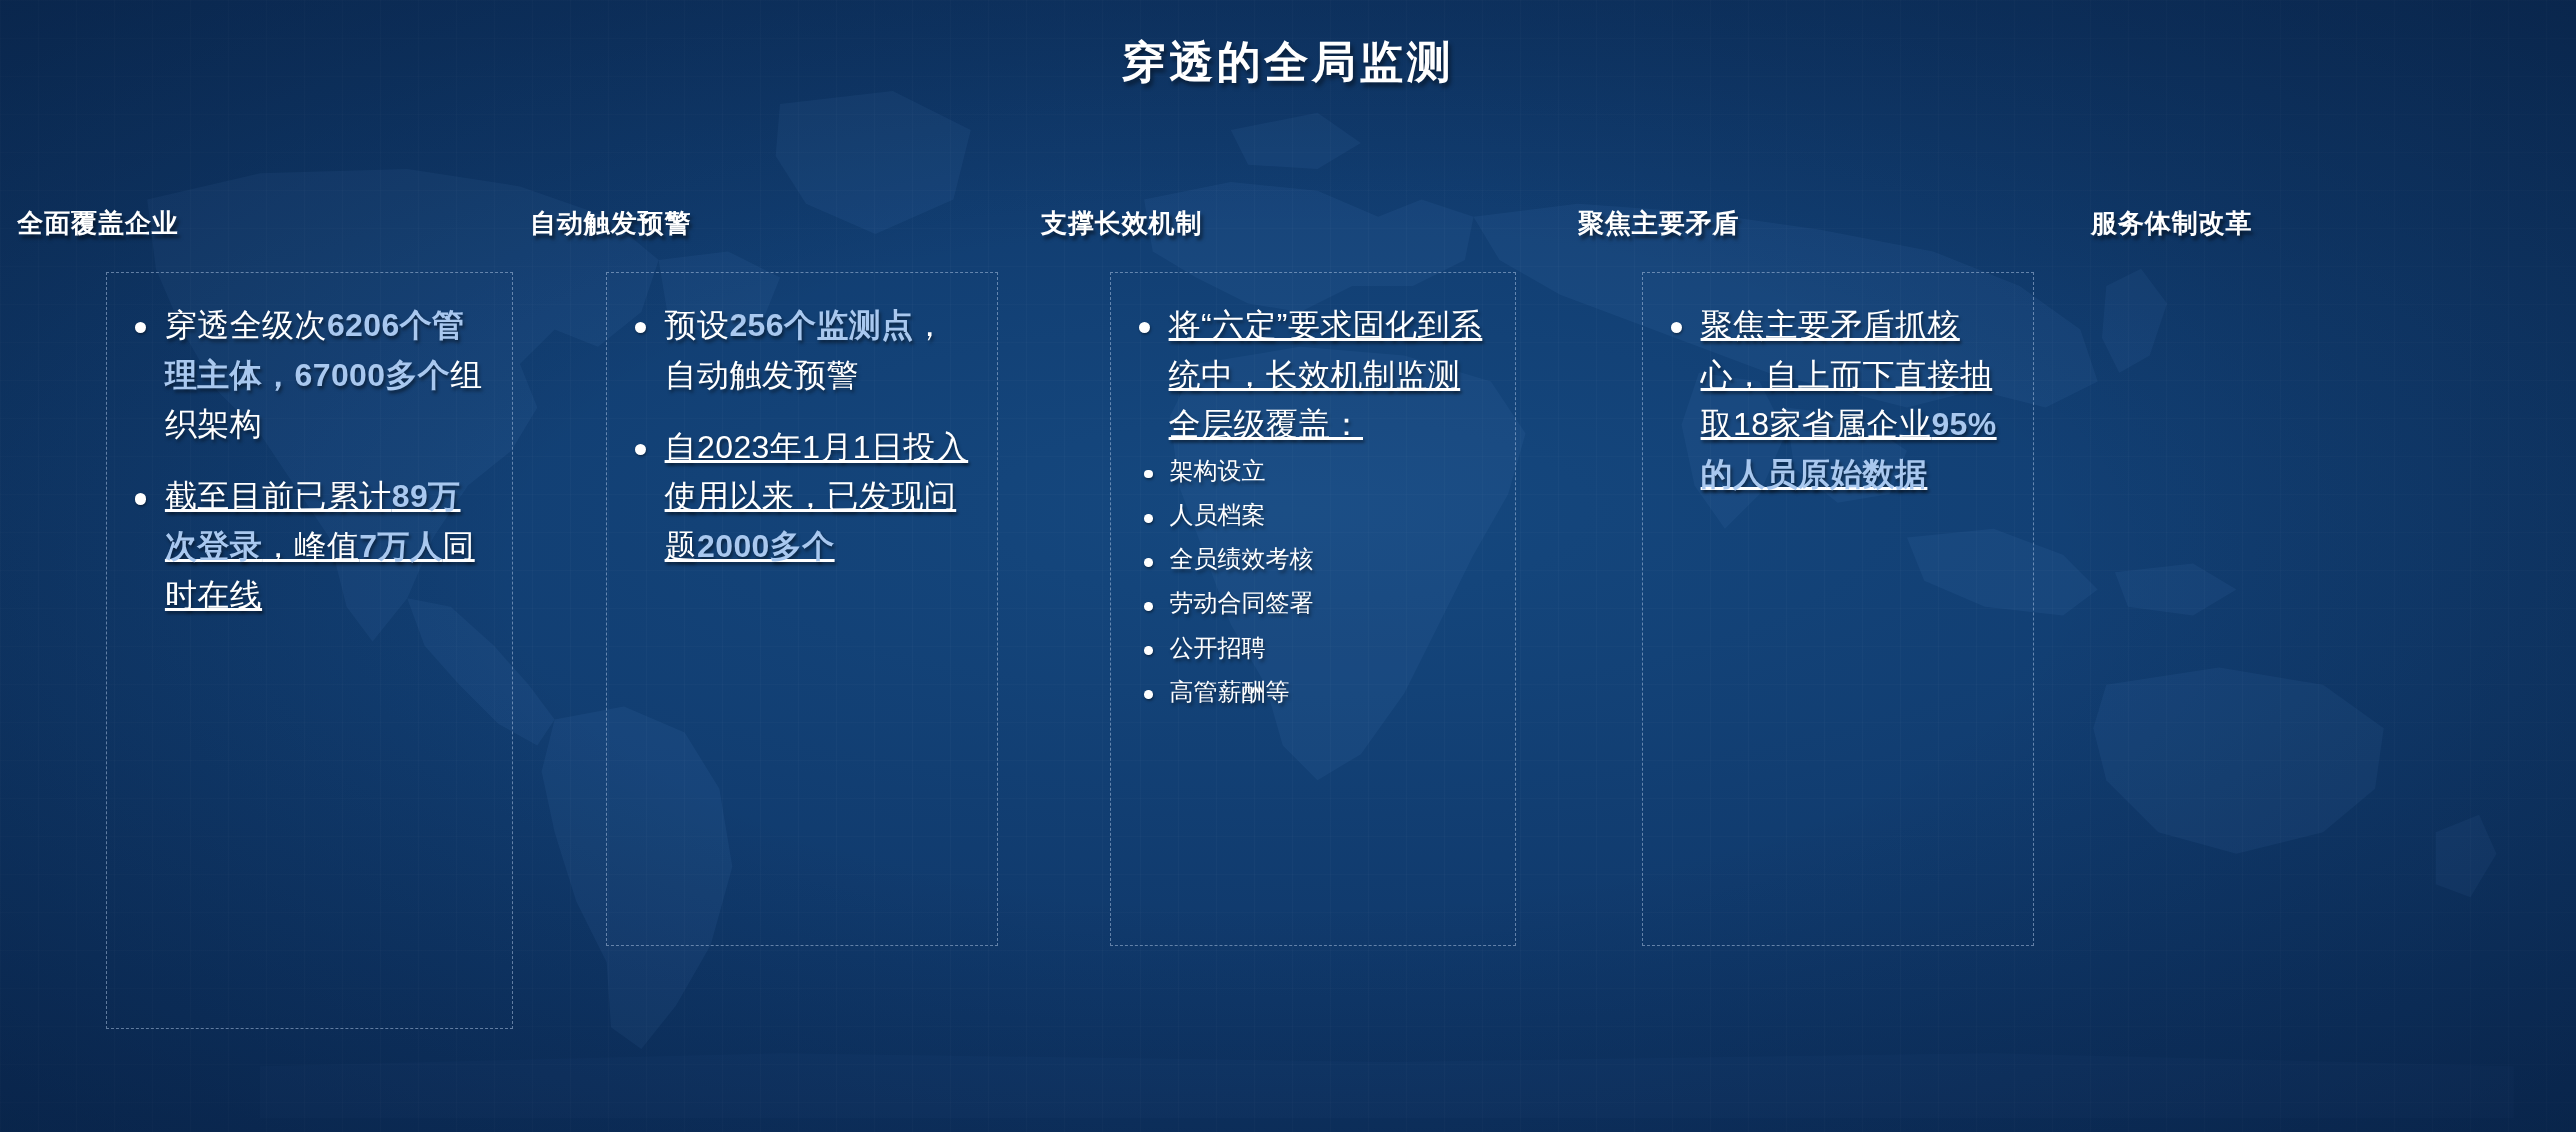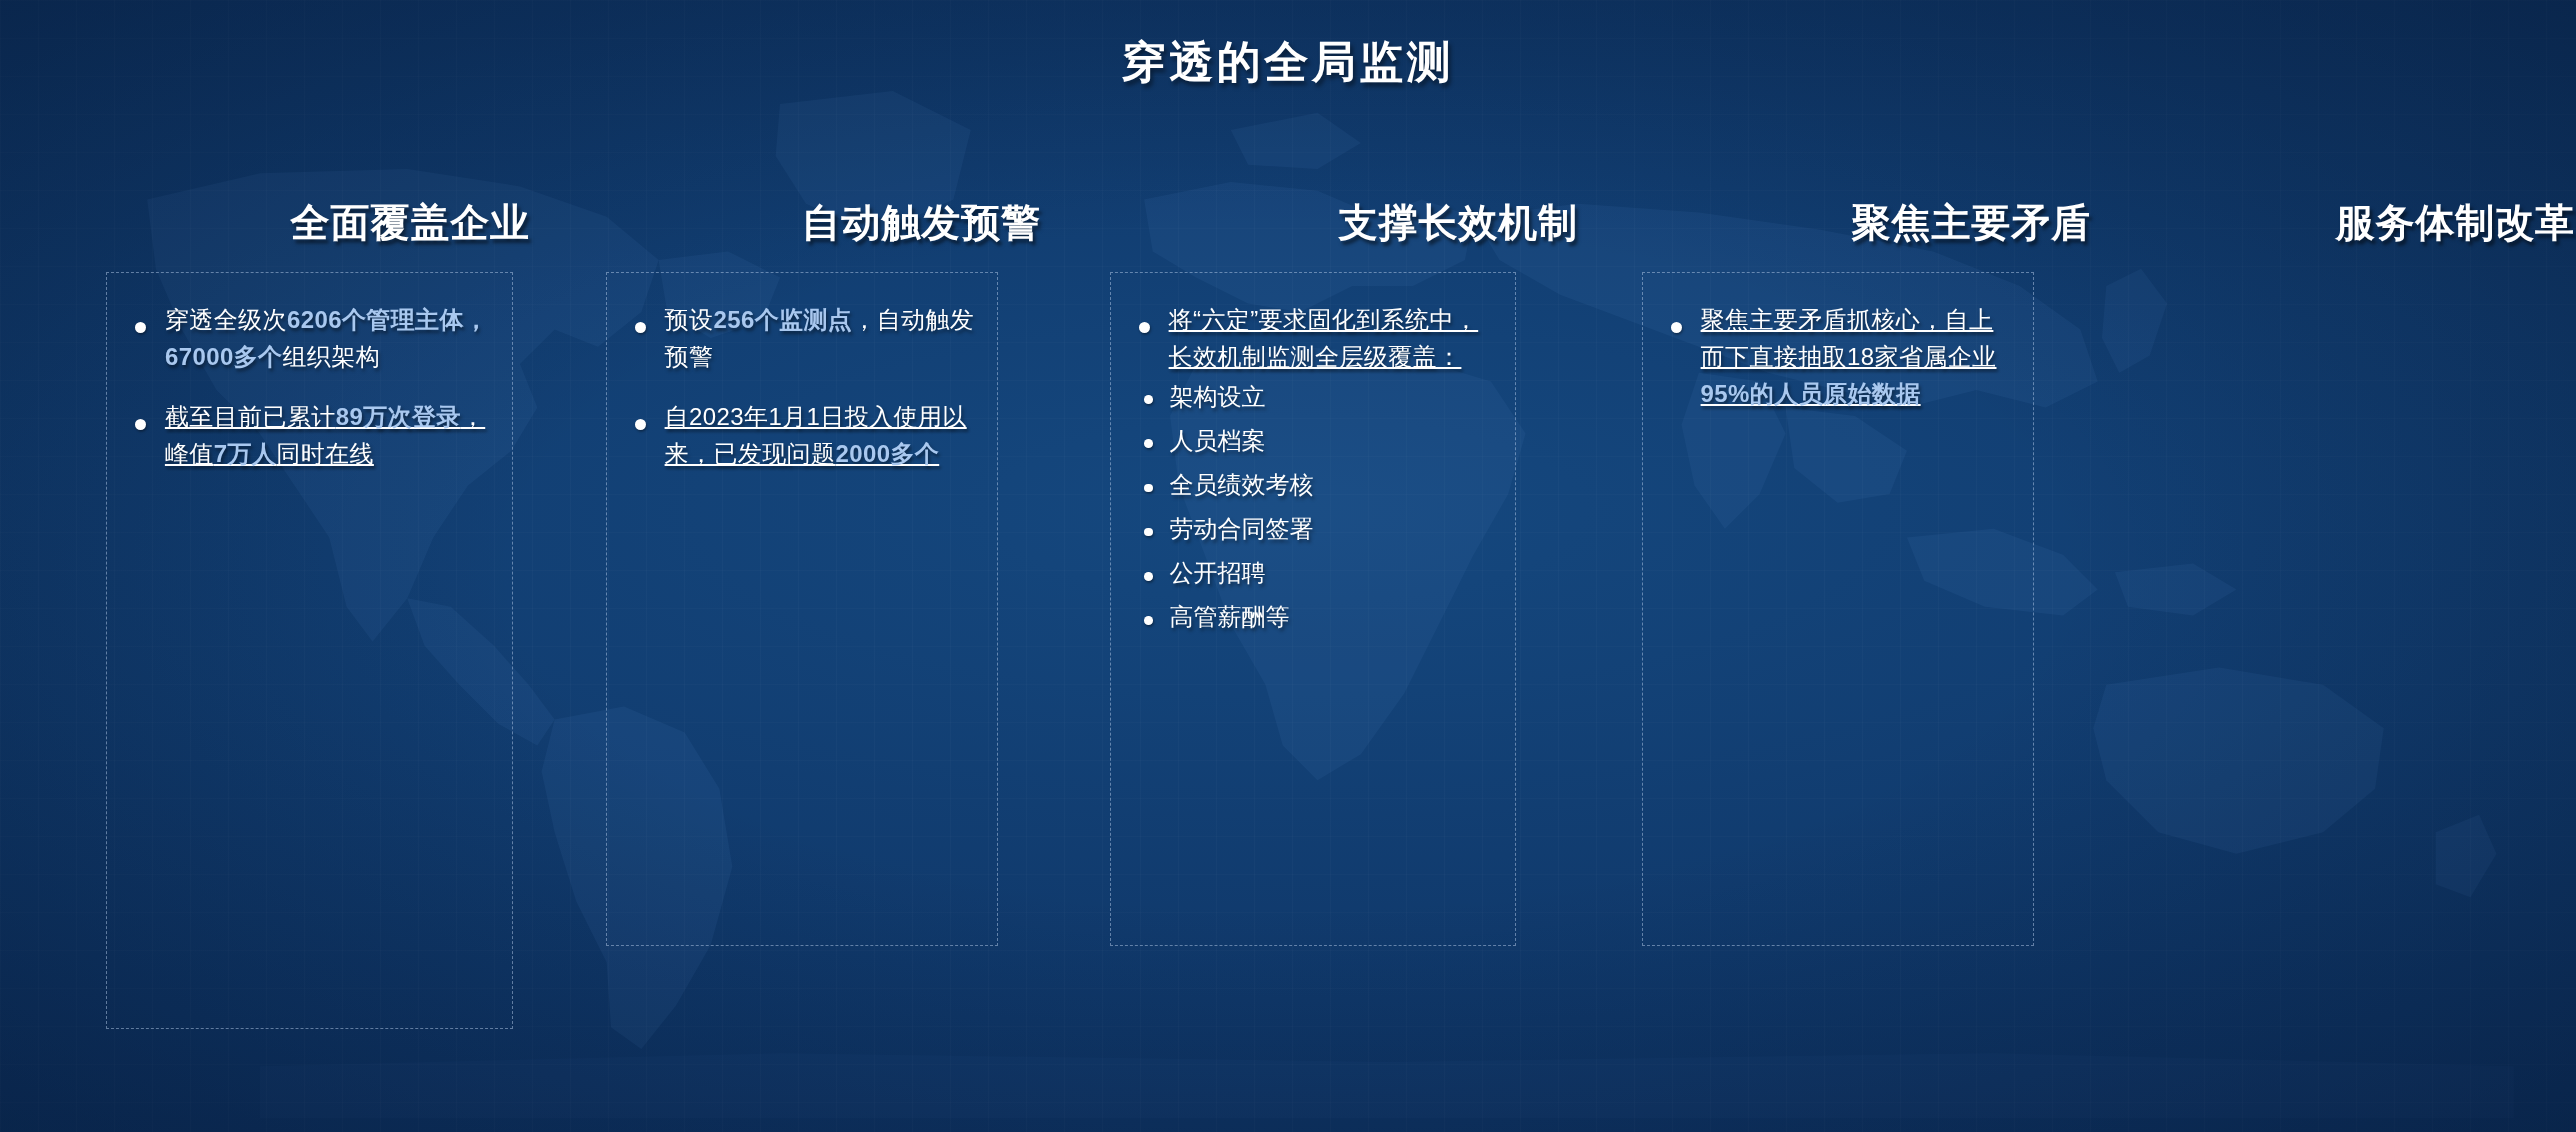--- a/index.html
+++ b/index.html
@@ -58,39 +58,39 @@
     top:192px; left:0; width:2576px;
     display:flex;
     z-index:5;
   }
   .col {
     position:relative;
     flex:0 0 auto;
   }
   .col-head {
     color:#ffffff;
-    font-size:39px;
+    font-size:26px;
     font-weight:bold;
-    text-align:right;
+    text-align:left;
     letter-spacing:0.9px;
     text-shadow:2.6px 3.5px 3.5px rgba(0,0,0,0.5);
     height:80px;
     line-height:62px;
     white-space:nowrap;
   }
   .col-box {
     border:1.7px dashed rgba(176,198,228,0.52);
     padding:28px 22.5px 21px 15.6px;
   }
   ul.bul { list-style:none; }
   ul.bul > li {
     position:relative;
     padding-left:42px;
     color:#ffffff;
-    font-size:24px;
+    font-size:32px;
     line-height:1.55;
     margin-bottom:22.5px;
     text-shadow:1.7px 2.6px 3.5px rgba(0,0,0,0.45);
     letter-spacing:0.4px;
   }
   ul.bul > li:last-child { margin-bottom:0;text-decoration:underline; }
   ul.bul > li:before {
     content:"";
     position:absolute;
     left:12px; top:21px;

